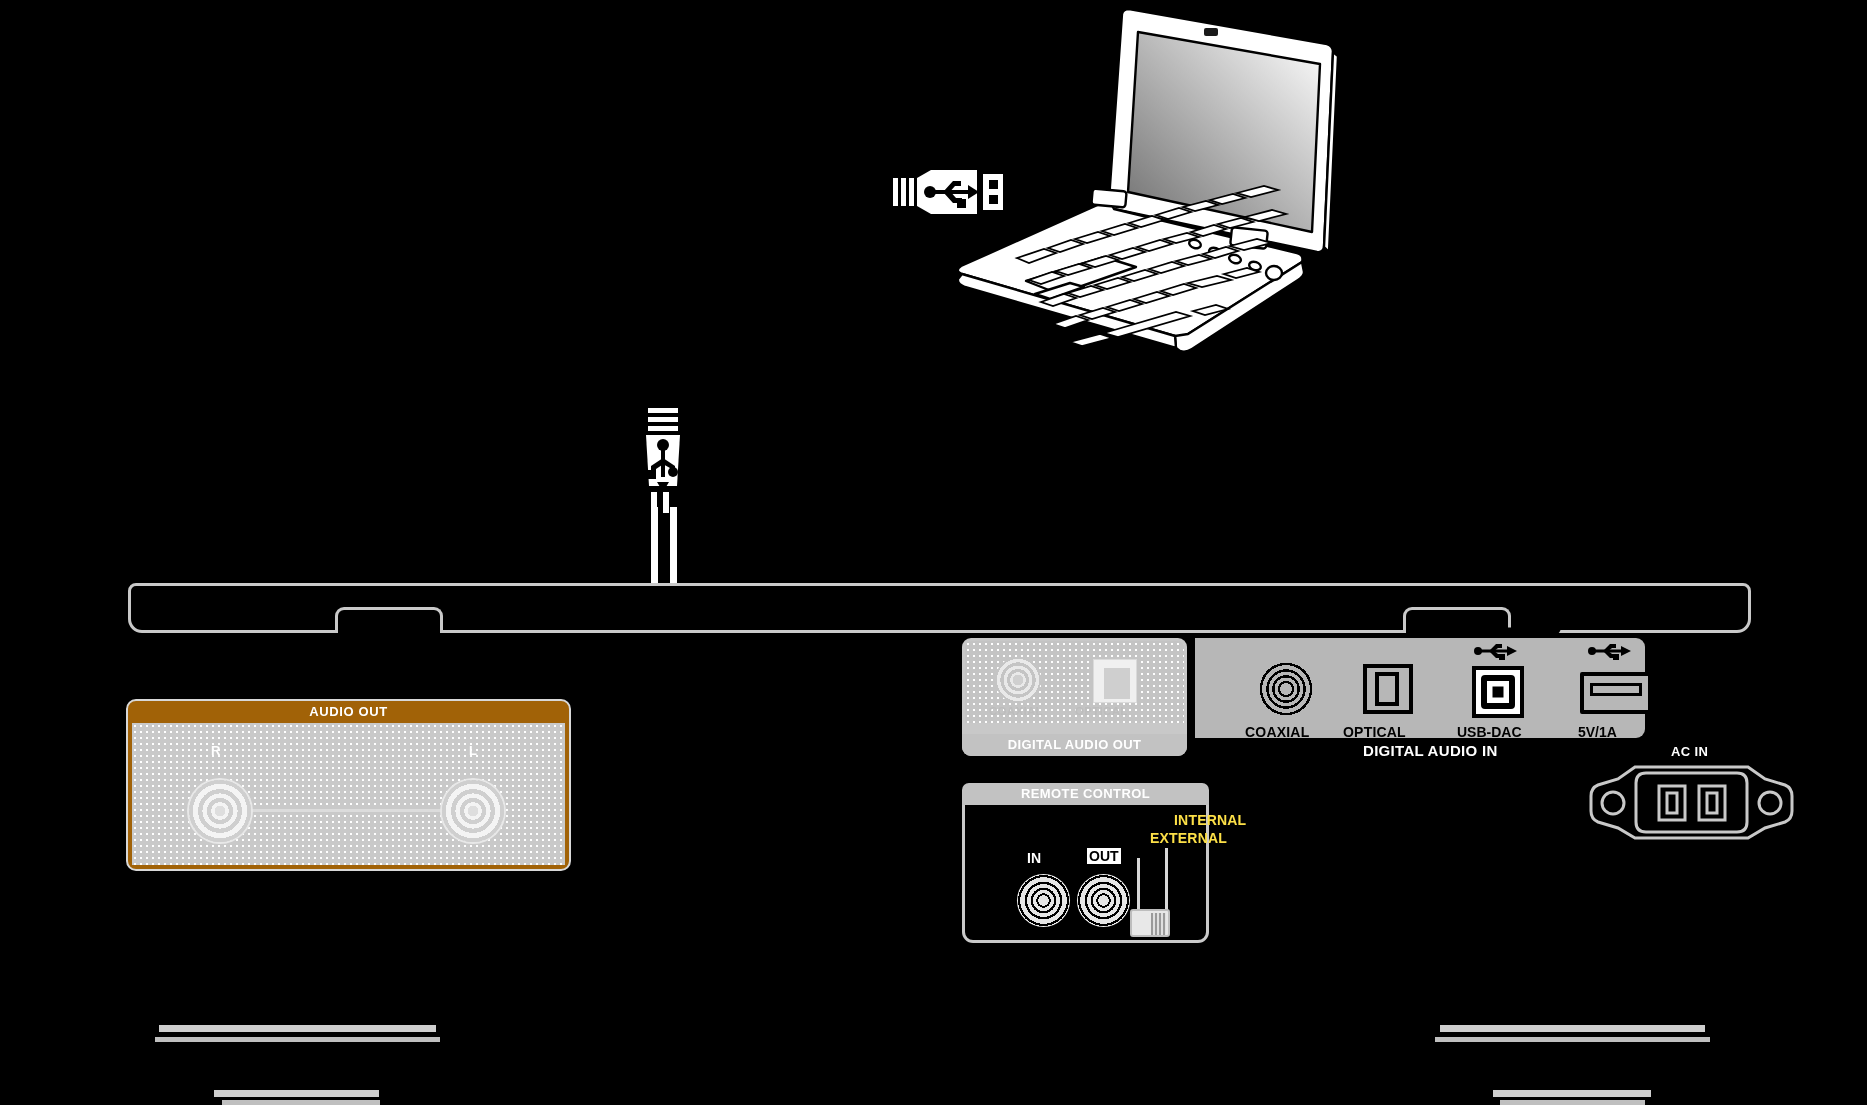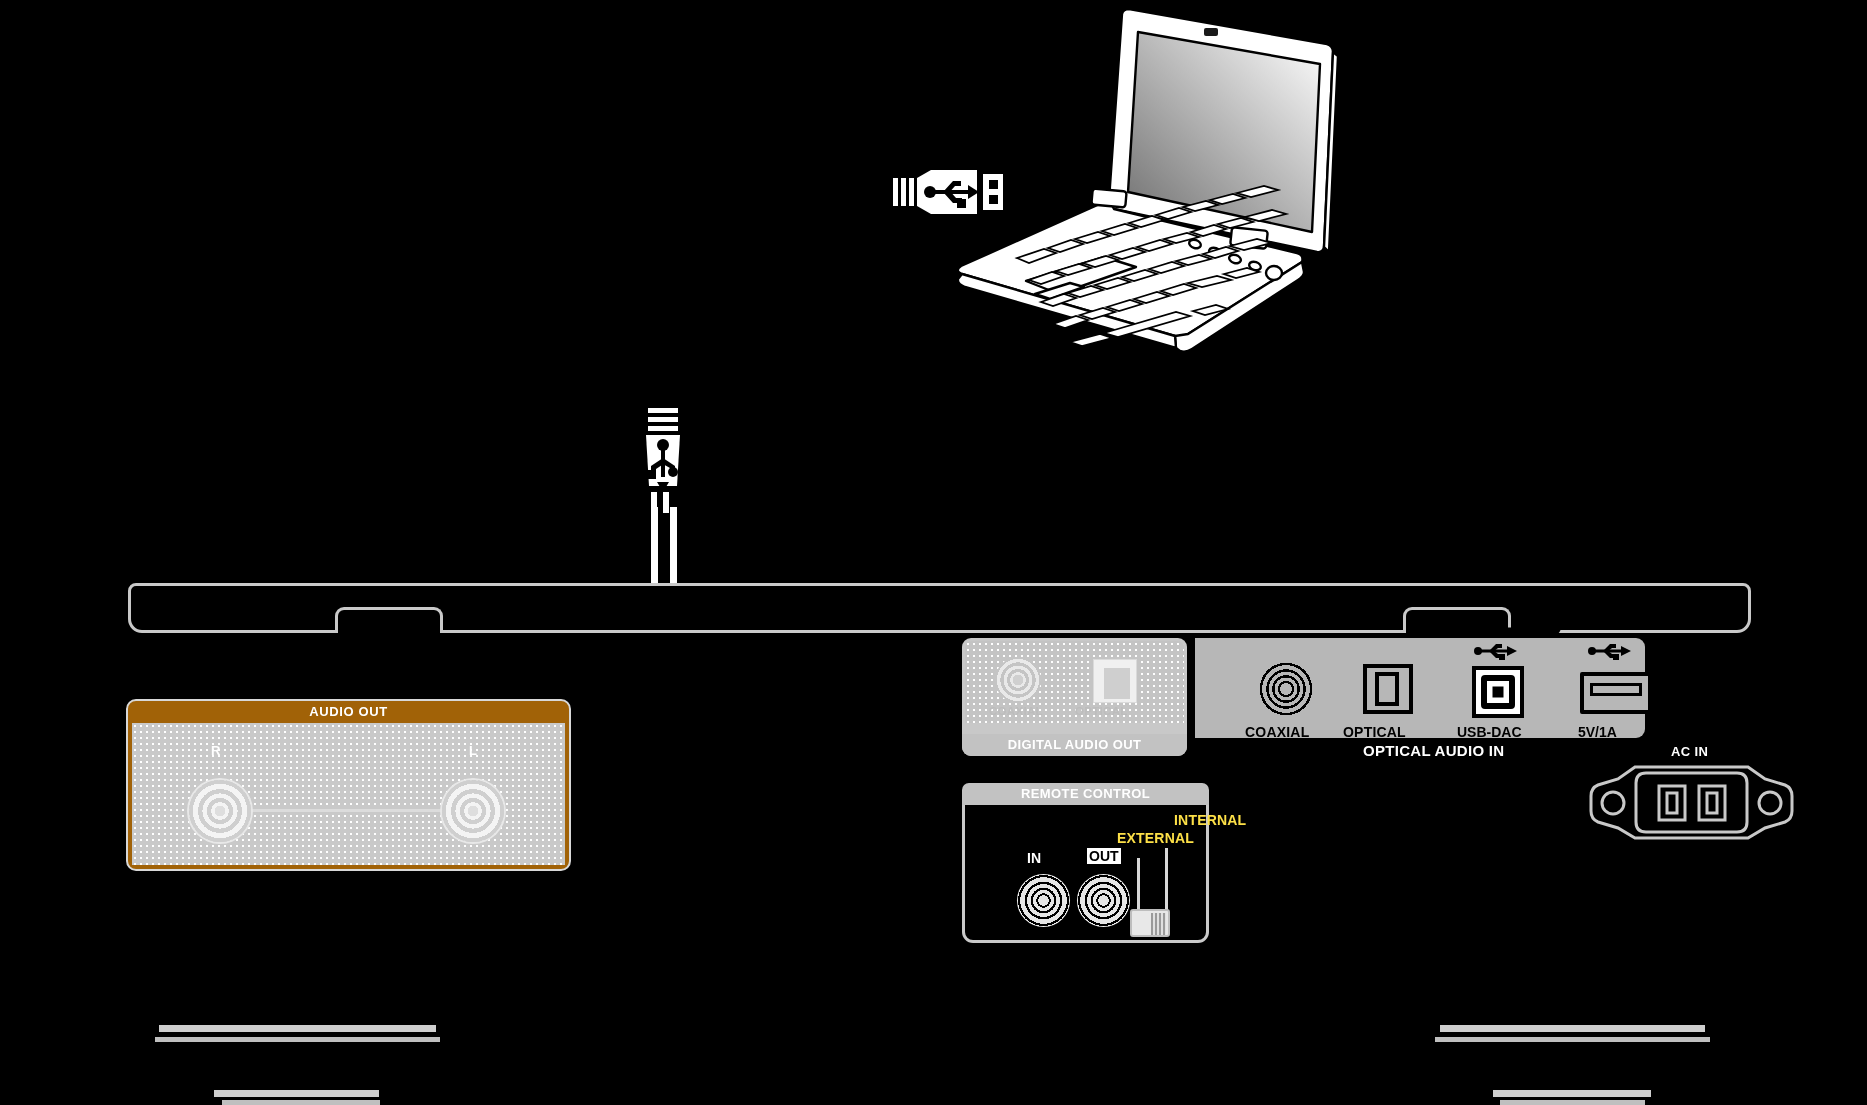--- a/index.html
+++ b/index.html
@@ -154,21 +154,21 @@
   #remote-out-label{left:122px;top:62px;background:#fff;color:#000;padding:0 2px;}
   #remote-switch-body{position:absolute;left:165px;top:123px;width:40px;height:28px;
     background:#e8e8e8;border:2px solid #bdbdbd;border-radius:3px;box-sizing:border-box;}
   #remote-switch-grip{position:absolute;right:2px;top:2px;width:15px;height:22px;
     background:repeating-linear-gradient(90deg,#9a9a9a 0 2px,#e0e0e0 2px 4px);}
   .switch-stem{position:absolute;width:3px;background:#d8d8d8;}
   #stem-internal{left:200px;top:62px;height:62px;}
   #stem-external{left:172px;top:72px;height:52px;}
   .switch-label{position:absolute;color:#fde047;font-size:14px;font-weight:bold;letter-spacing:.2px;padding-left:46px;}
   #label-internal{left:1128px;top:812px;}
-  #label-external{left:1071px;top:830px;text-align:center;}
+  #label-external{left:1104px;top:830px;text-align:center;}
 
   
   #usb-cable-white{position:absolute;left:651px;top:507px;width:26px;height:100px;}
   #usb-cable-white .leg{position:absolute;top:0;width:7px;height:100px;background:#fff;}
   #usb-cable-white .leg.a{left:0;}
   #usb-cable-white .leg.b{left:19px;}
 
   #usb-plug-vert{position:absolute;left:637px;top:408px;width:52px;height:105px;}
 
   #black-cable{position:absolute;left:1430px;top:600px;width:160px;height:120px;}
@@ -393,21 +393,21 @@
     <div id="usb-a-label">5V/1A</div>
     <svg id="dc-symbol" viewBox="0 0 24 10">
       <g fill="#000">
         <rect x="0" y="0" width="24" height="3"></rect>
         <rect x="1" y="6" width="6" height="3"></rect>
         <rect x="9" y="6" width="6" height="3"></rect>
         <rect x="17" y="6" width="6" height="3"></rect>
       </g>
     </svg>
   </div>
-  <div id="dig-in-footer">OPTICAL AUDIO IN</div>
+  <div id="dig-in-footer">DIGITAL AUDIO IN</div>
 
   <div id="ac-in-label">AC IN</div>
   <svg id="ac-in" class="abs" viewBox="0 0 205 75">
     <g fill="none" stroke="#c9c9c9" stroke-width="3">
       <path d="M46 2 L159 2 L176 14 L196 20 Q203 23 203 31 L203 46 Q203 54 196 57 L176 63 L159 73 L46 73 L29 63 L9 57 Q2 54 2 46 L2 31 Q2 23 9 20 L29 14 Z"></path>
       <path d="M57 8 L148 8 Q158 8 158 18 L158 57 Q158 67 148 67 L57 67 Q47 67 47 57 L47 18 Q47 8 57 8 Z"></path>
       <circle cx="24" cy="38" r="11"></circle>
       <circle cx="181" cy="38" r="11"></circle>
       <rect x="70" y="21" width="26" height="34"></rect>
       <rect x="110" y="21" width="26" height="34"></rect>

